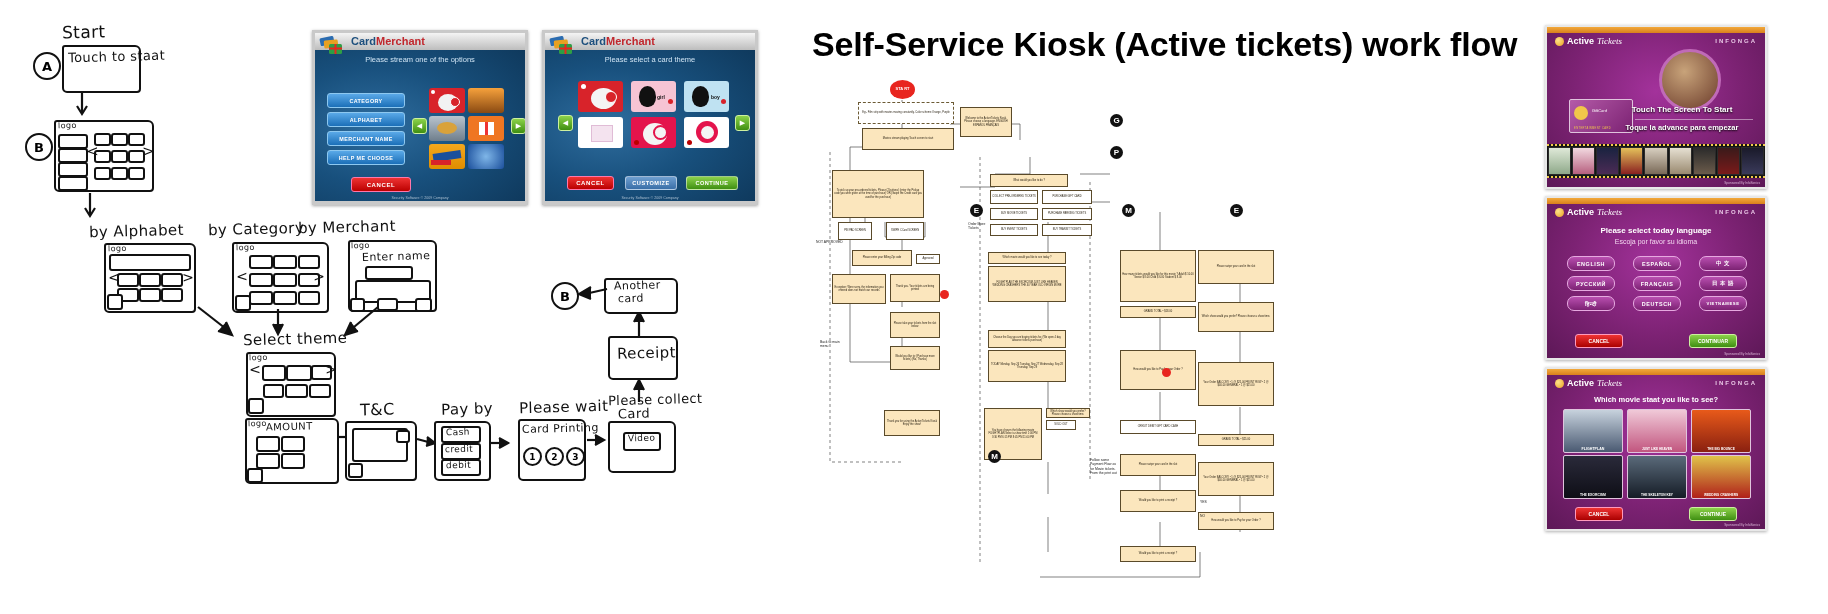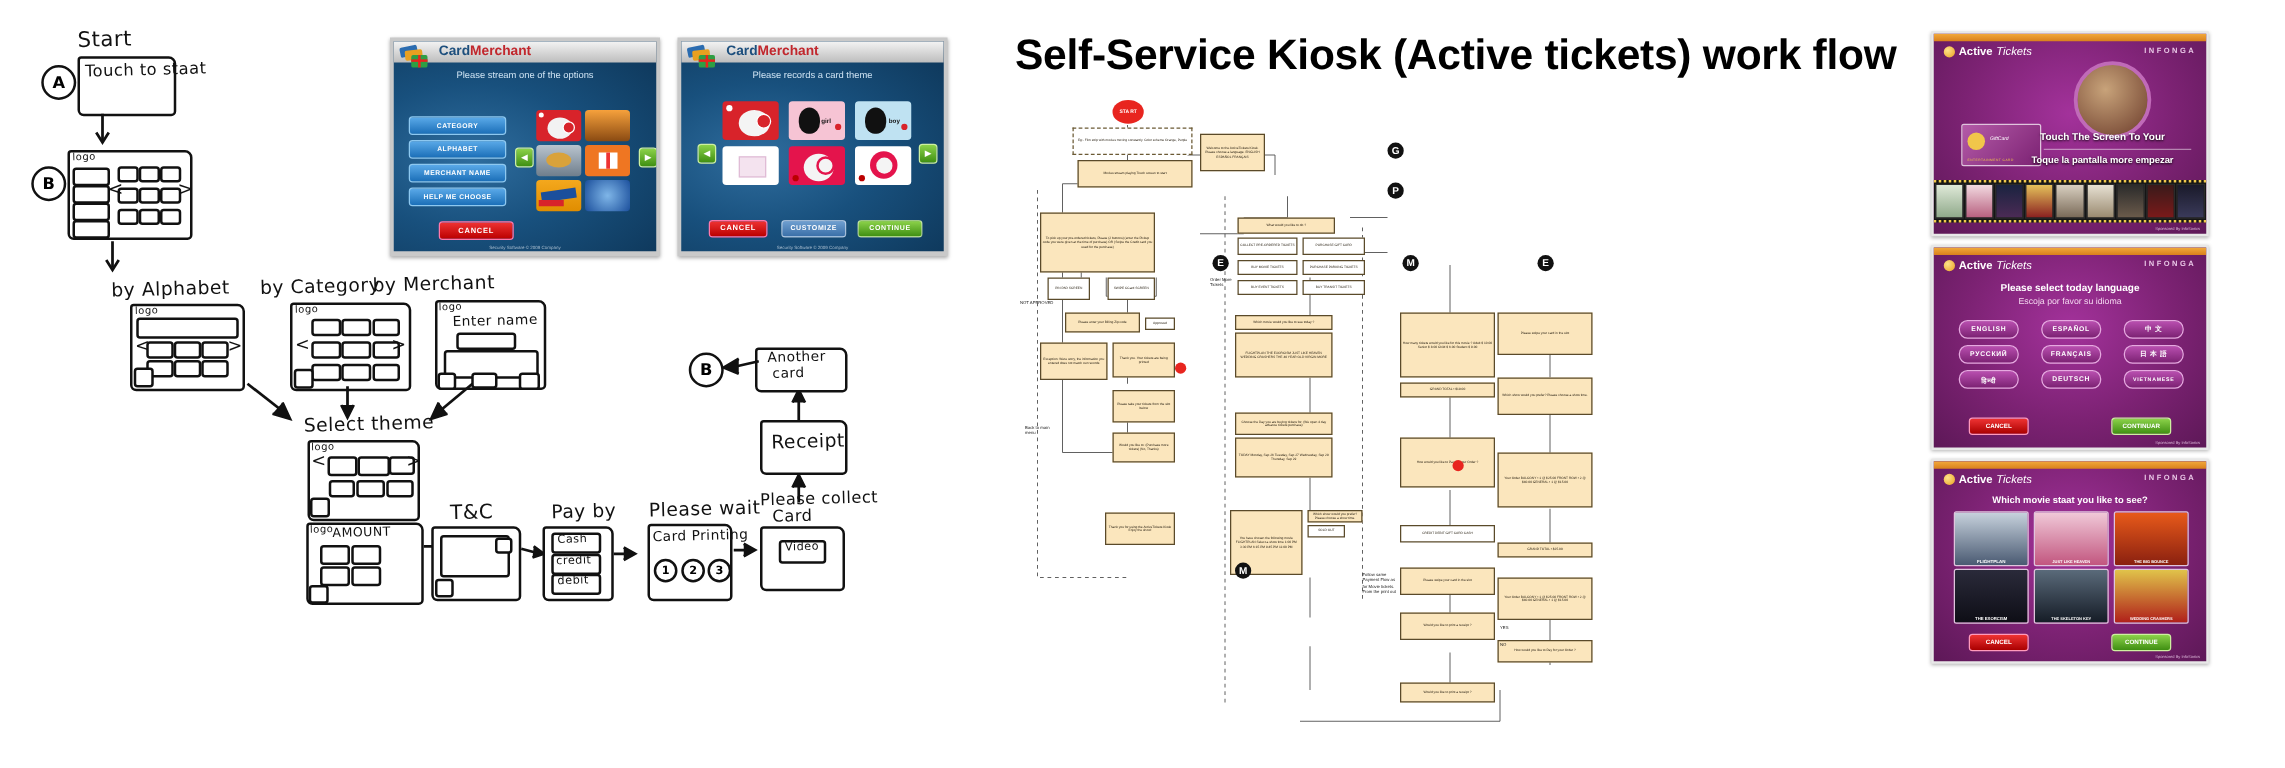--- a/index.html
+++ b/index.html
@@ -75,21 +75,21 @@
   .at{position:absolute;width:218px;background:#e8e8e8;padding:2px;
       box-shadow:0 1px 3px rgba(0,0,0,.3);}
   .at-in{position:relative;width:100%;height:100%;overflow:hidden;
       background:radial-gradient(ellipse at 50% 40%,#a3329b 0%,#7c2273 55%,#5d1857 100%);}
   .at-bar{position:absolute;left:0;right:0;top:0;height:6px;
       background:linear-gradient(#f2a93b,#d9801c);}
   .at-logo{position:absolute;left:8px;top:9px;color:#fff;font-size:9px;font-weight:700;
       display:flex;align-items:center;gap:3px;}
   .at-logo .dot{width:9px;height:9px;border-radius:50%;
       background:radial-gradient(circle at 35% 35%,#ffe38a,#e8a020);}
-  .at-logo i{font-style:italic;font-family:Liberation Sans, sans-serif;font-weight:400;text-align:right;}
+  .at-logo i{font-style:italic;font-family:Liberation Serif, serif;font-weight:400;text-align:right;}
   .infonga{position:absolute;right:8px;top:11px;color:#e9c7e6;
       font-size:6px;letter-spacing:2px;font-weight:700;}
   .at-foot{position:absolute;right:5px;bottom:2px;color:#d9b4d6;font-size:3.2px;}
   .at-head{position:absolute;left:0;right:0;color:#fff;text-align:center;}
   .lang-btn{position:absolute;width:46px;height:13px;border-radius:7px;
       background:linear-gradient(#b94fb0,#7c2273);border:1px solid #e6a9e0;
       color:#fff;font-size:5.4px;font-weight:700;letter-spacing:.6px;
       display:flex;align-items:center;justify-content:center;}
   .at-cancel{position:absolute;width:46px;height:12px;border-radius:3px;
       background:linear-gradient(#e33,#a00);border:1px solid #f9b;color:#fff;
@@ -347,21 +347,21 @@
           <rect x="2" y="3" width="14" height="8" rx="1.5" fill="#2b6cb0" transform="rotate(-12 9 7)"></rect>
           <rect x="6" y="6" width="14" height="8" rx="1.5" fill="#e8a020" transform="rotate(-6 13 10)"></rect>
           <rect x="11" y="10" width="13" height="10" rx="1.5" fill="#2f9e44"></rect>
           <rect x="16.5" y="10" width="2" height="10" fill="#e8251f"></rect>
           <rect x="11" y="13.5" width="13" height="2" fill="#e8251f"></rect>
         </svg>
       </div>
       <div class="km-title">
         <span>Card</span><b>Merchant</b>
       </div>
-      <div class="km-sub">Please records a card theme</div>
+      <div class="km-sub">Please select a card theme</div>
 
       <div class="km-nav" style="left:13px;top:82px;">◀</div>
       <div class="km-nav" style="left:190px;top:82px;">▶</div>
 
       <div class="card-tile" style="left:33px;top:48px;width:45px;height:31px;background:#d8232a;">
         <div style="position:absolute;left:13px;top:7px;width:25px;height:21px;border-radius:50%;background:#f4f4f4;"></div>
         <div style="position:absolute;left:27px;top:10px;width:10px;height:10px;border-radius:50%;background:#d8232a;border:1.5px solid #fff;"></div>
         <div style="position:absolute;left:3px;top:3px;width:5px;height:5px;border-radius:50%;background:#fff;"></div>
       </div>
       <div class="card-tile" style="left:86px;top:48px;width:45px;height:31px;background:#f6c4d4;">
@@ -549,23 +549,23 @@
     <div class="infonga">INFONGA</div>
 
     <div class="ticket-circ" style="left:112px;top:22px;width:56px;height:56px;background:radial-gradient(circle at 40% 35%,#c8a37a,#6b3b2a);"></div>
 
     <div class="movie-tile" style="left:22px;top:72px;width:62px;height:32px;background:linear-gradient(135deg,#b45ba8,#7c2273);">
       <div style="position:absolute;left:4px;top:6px;width:14px;height:14px;border-radius:50%;background:#f1c64a;"></div>
       <div style="position:absolute;left:22px;top:8px;font-size:4px;color:#fff;font-style:italic;">GiftCard</div>
       <div style="position:absolute;left:4px;bottom:2px;font-size:2.6px;color:#f1c64a;letter-spacing:.4px;">ENTERTAINMENT CARD</div>
     </div>
 
-    <div class="at-head" style="top:78px;font-size:8px;font-weight:700;padding-left:52px;text-shadow:0 1px 2px #000;">Touch The Screen To Your</div>
+    <div class="at-head" style="top:78px;font-size:8px;font-weight:700;padding-left:52px;text-shadow:0 1px 2px #000;">Touch The Screen To Start</div>
     <div style="position:absolute;left:88px;right:12px;top:92px;height:1px;background:rgba(255,255,255,.45);"></div>
-    <div class="at-head" style="top:96px;font-size:7.5px;font-weight:700;padding-left:52px;text-shadow:0 1px 2px #000;">Toque la pantalla more empezar</div>
+    <div class="at-head" style="top:96px;font-size:7.5px;font-weight:700;padding-left:52px;text-shadow:0 1px 2px #000;">Toque la advance para empezar</div>
 
     <div class="filmstrip" style="bottom:9px;height:34px;">
       <div class="poster" style="background:linear-gradient(#dfe9d8,#8fa98a);"></div>
       <div class="poster" style="background:linear-gradient(#f2d9e0,#b7607f);"></div>
       <div class="poster" style="background:linear-gradient(#1a2340,#4b2b55);"></div>
       <div class="poster" style="background:linear-gradient(#e4c15a,#8a2020);"></div>
       <div class="poster" style="background:linear-gradient(#d8cfc0,#7a6a58);"></div>
       <div class="poster" style="background:linear-gradient(#e6e0d2,#9a8a70);"></div>
       <div class="poster" style="background:linear-gradient(#2b2b2b,#6b5b4b);"></div>
       <div class="poster" style="background:linear-gradient(#3a1a1a,#7a1a1a);"></div>

